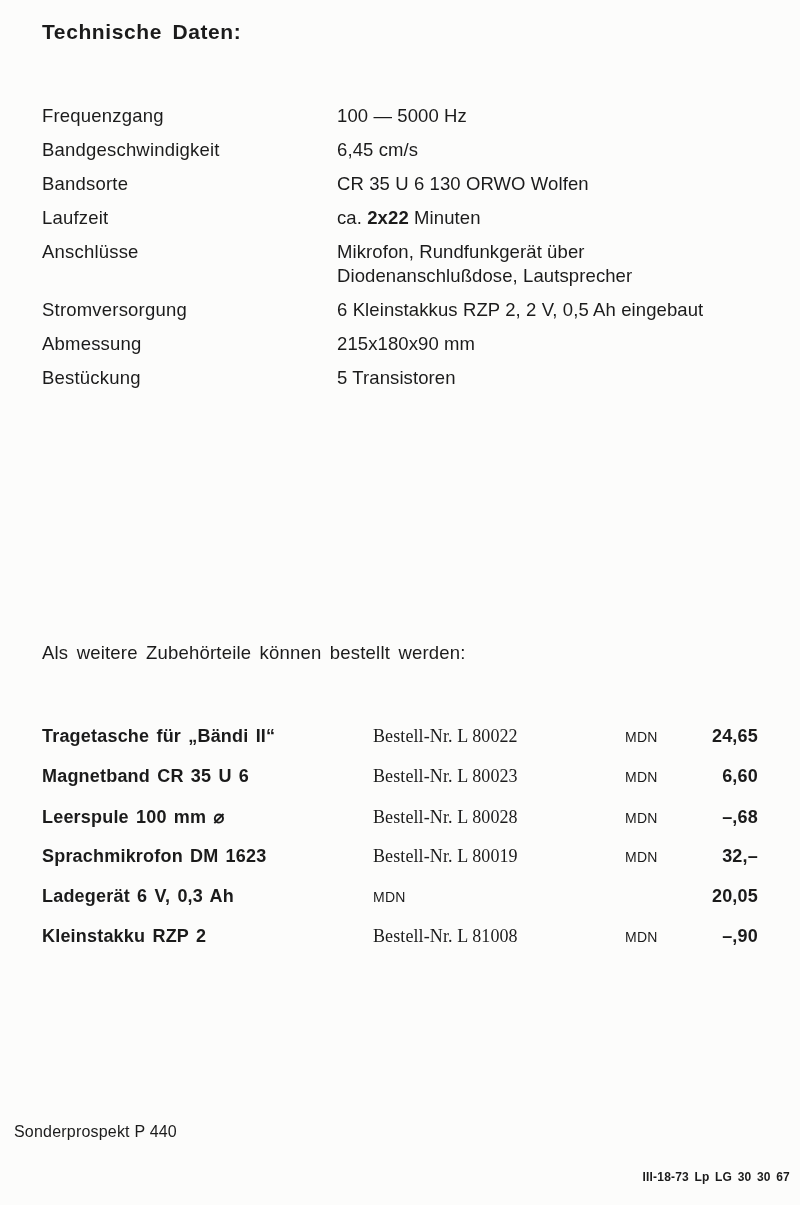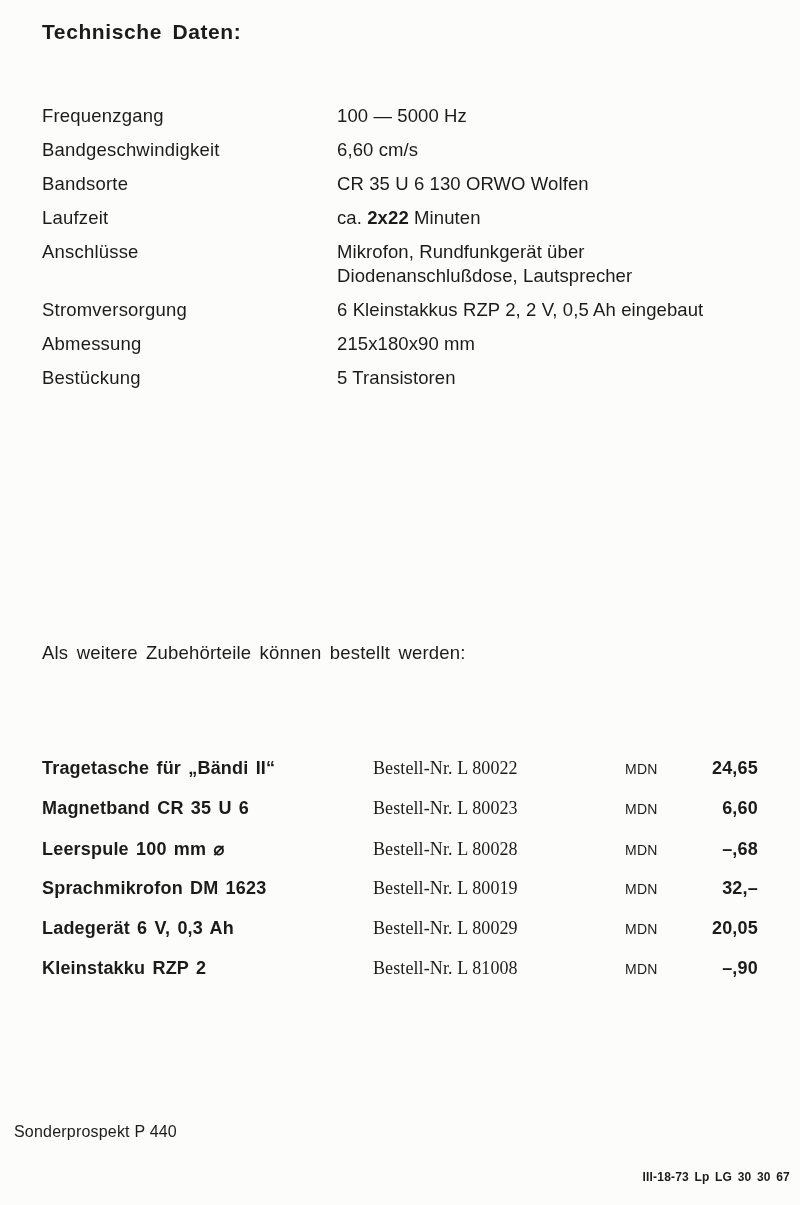--- a/index.html
+++ b/index.html
@@ -75,21 +75,20 @@
     letter-spacing: 0.2px;
     word-spacing: 3px;
   }
 
   
   .accessories {
     position: absolute;
     left: 42px;
     top: 726px;
     width: 716px;
-    margin-top: 32px;
   }
   .acc-row {
     display: flex;
     align-items: baseline;
     height: 40px;
   }
   .acc-name {
     flex: 0 0 331px;
     width: 331px;
     font-size: 18px;
@@ -147,21 +146,21 @@
 
   <div class="specs">
 
     <div class="spec-row">
       <div class="spec-label">Frequenzgang</div>
       <div class="spec-value">100 — 5000 Hz</div>
     </div>
 
     <div class="spec-row">
       <div class="spec-label">Bandgeschwindigkeit</div>
-      <div class="spec-value">6,60 cm/s</div>
+      <div class="spec-value">6,45 cm/s</div>
     </div>
 
     <div class="spec-row">
       <div class="spec-label">Bandsorte</div>
       <div class="spec-value">CR 35 U 6 130  ORWO Wolfen</div>
     </div>
 
     <div class="spec-row">
       <div class="spec-label">Laufzeit</div>
       <div class="spec-value" id="spec-value-runtime">ca. <b>2x22</b> Minuten</div>
@@ -217,21 +216,20 @@
 
     <div class="acc-row">
       <div class="acc-name">Sprachmikrofon DM 1623</div>
       <div class="acc-order">Bestell-Nr. L 80019</div>
       <div class="acc-currency">MDN</div>
       <div class="acc-price">32,–</div>
     </div>
 
     <div class="acc-row">
       <div class="acc-name">Ladegerät 6 V, 0,3 Ah</div>
-      <div class="acc-order">Bestell-Nr. L 80029</div>
       <div class="acc-currency">MDN</div>
       <div class="acc-price">20,05</div>
     </div>
 
     <div class="acc-row">
       <div class="acc-name">Kleinstakku RZP 2</div>
       <div class="acc-order">Bestell-Nr. L 81008</div>
       <div class="acc-currency">MDN</div>
       <div class="acc-price">–,90</div>
     </div>

